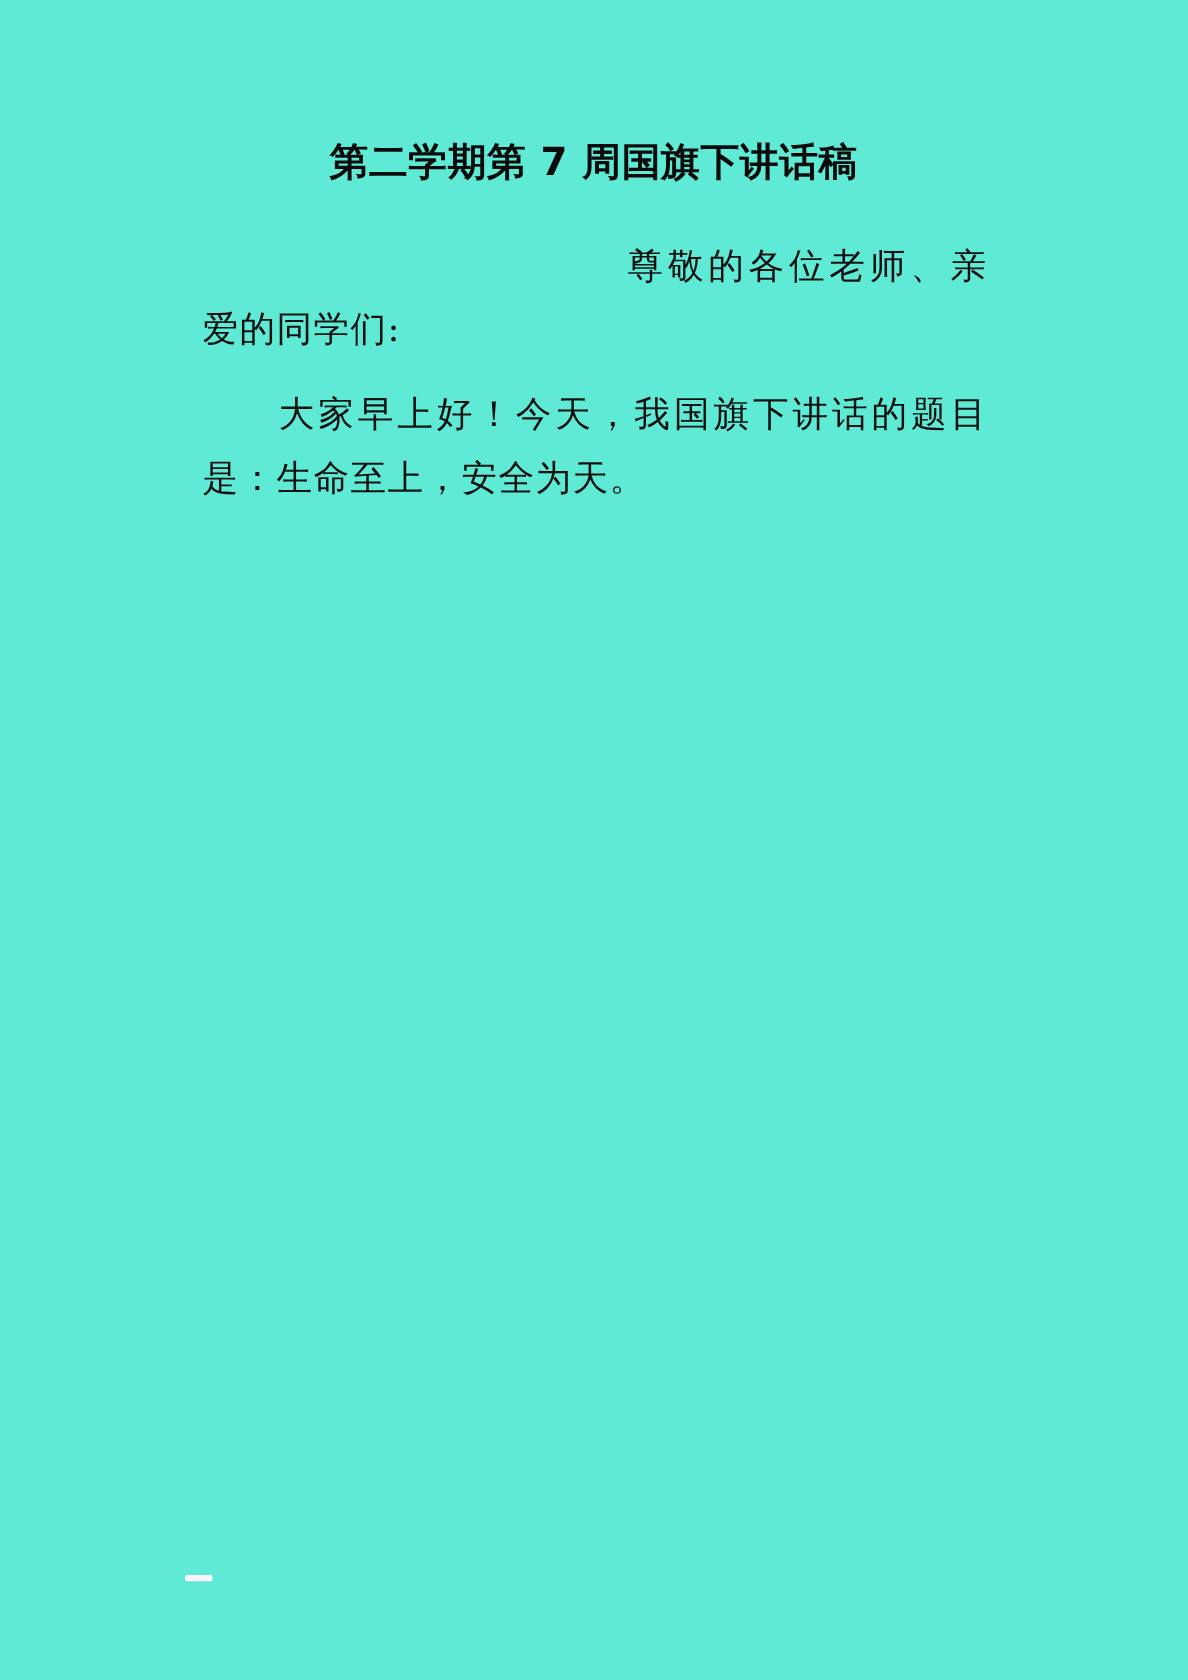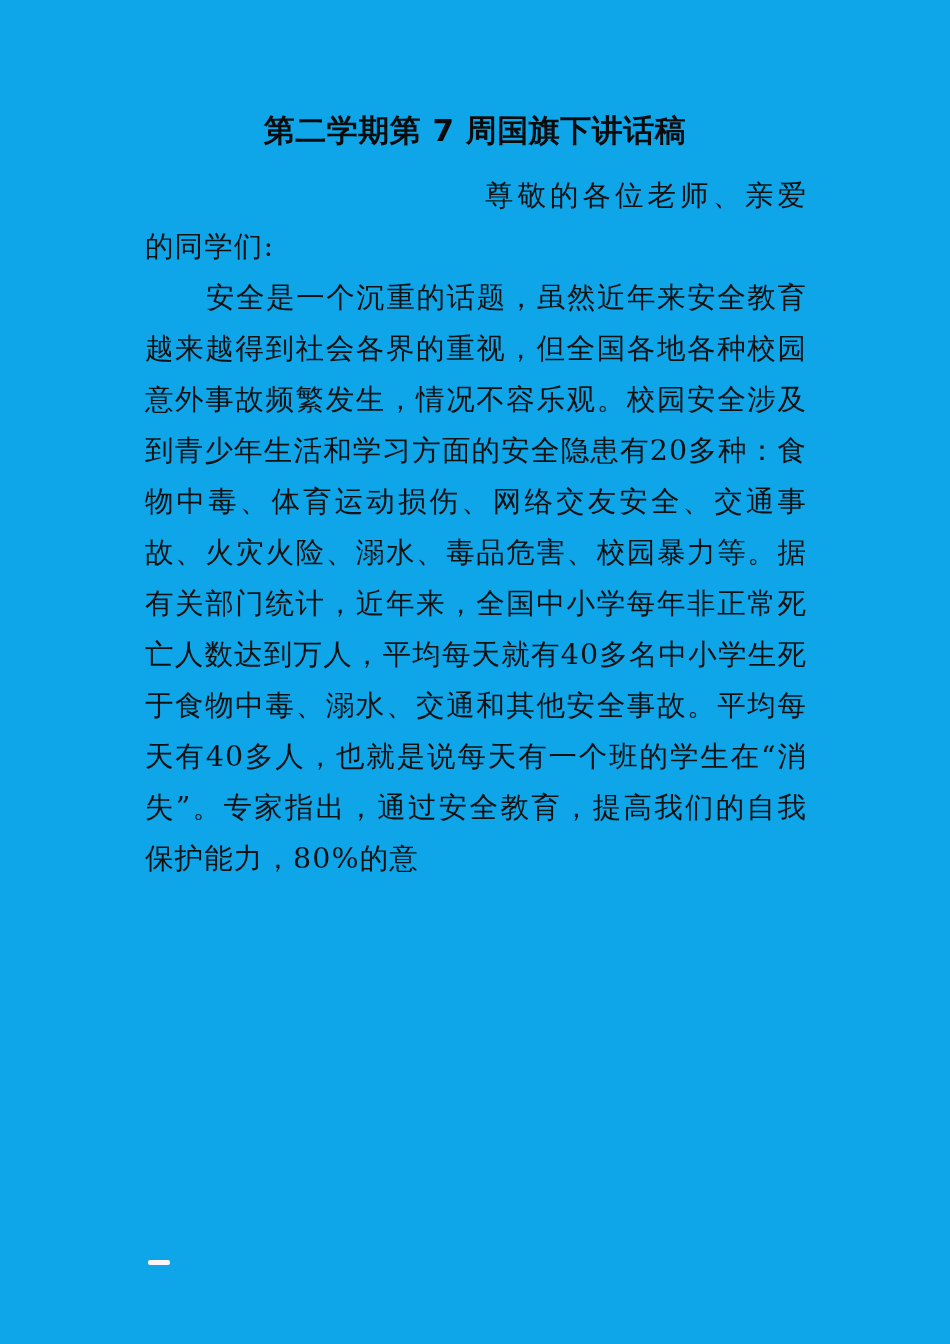--- a/index.html
+++ b/index.html
@@ -4,21 +4,21 @@
 <style>
   html, body {
     margin: 0;
     padding: 0;
     background: #ffffff;
   }
   .page {
     position: relative;
     width: 950px;
     height: 1344px;
-    background: #0ea5e9;
+    background: #5eead4;
     overflow: hidden;
     box-sizing: border-box;
   }
   .doc-title {
     position: absolute;
     left: 0;
     top: 108px;
     width: 950px;
     text-align: center;
     font-family: "DejaVu Sans", "Liberation Sans", sans-serif;
@@ -36,21 +36,21 @@
     width: 662px;
   }
   .para {
     font-family: "DejaVu Serif", "Liberation Serif", serif;
     font-size: 28.5px;
     line-height: 51px;
     color: #111111;
     text-align: justify;
     text-justify: inter-ideograph;
     letter-spacing: 1.1px;
-    margin: 0;
+    margin: 17px;
     word-break: break-all;
     font-weight: 400;
   }
   .para.indent-2 {
     text-indent: 61px;
   }
   .para.indent-salutation {
     text-indent: 340px;
   }
   .faint-mark {
@@ -67,21 +67,21 @@
 <body>
 
 <div class="page">
 
   <div class="doc-title">第二学期第 7 周国旗下讲话稿</div>
 
   <div class="body-block">
 
     <p class="para indent-salutation">尊敬的各位老师、亲爱的同学们:</p>
 
+    <p class="para indent-2">大家早上好！今天，我国旗下讲话的题目是：生命至上，安全为天。</p>
 
 
-    <p class="para indent-2">安全是一个沉重的话题，虽然近年来安全教育越来越得到社会各界的重视，但全国各地各种校园意外事故频繁发生，情况不容乐观。校园安全涉及到青少年生活和学习方面的安全隐患有20多种：食物中毒、体育运动损伤、网络交友安全、交通事故、火灾火险、溺水、毒品危害、校园暴力等。据有关部门统计，近年来，全国中小学每年非正常死亡人数达到万人，平均每天就有40多名中小学生死于食物中毒、溺水、交通和其他安全事故。平均每天有40多人，也就是说每天有一个班的学生在“消失”。专家指出，通过安全教育，提高我们的自我保护能力，80%的意</p>
 
   </div>
 
   <div class="faint-mark"></div>
 
 </div>
 
 </body></html>

